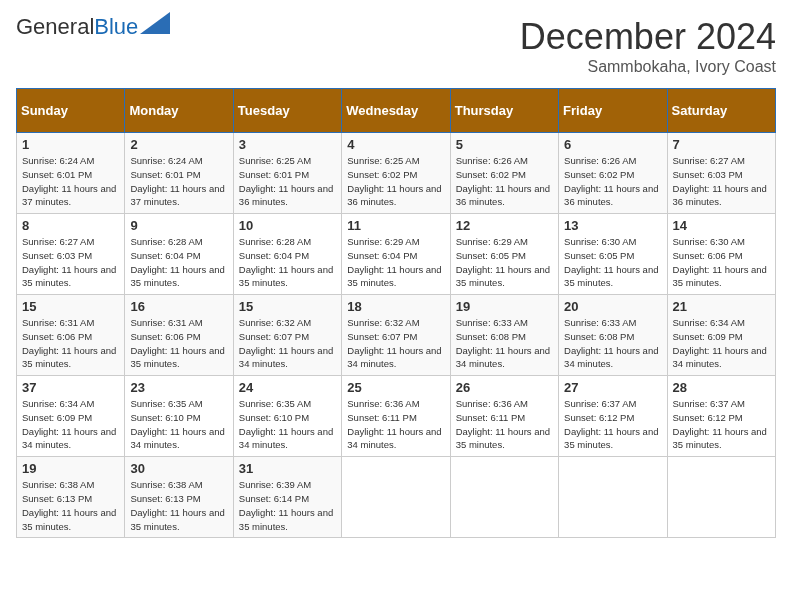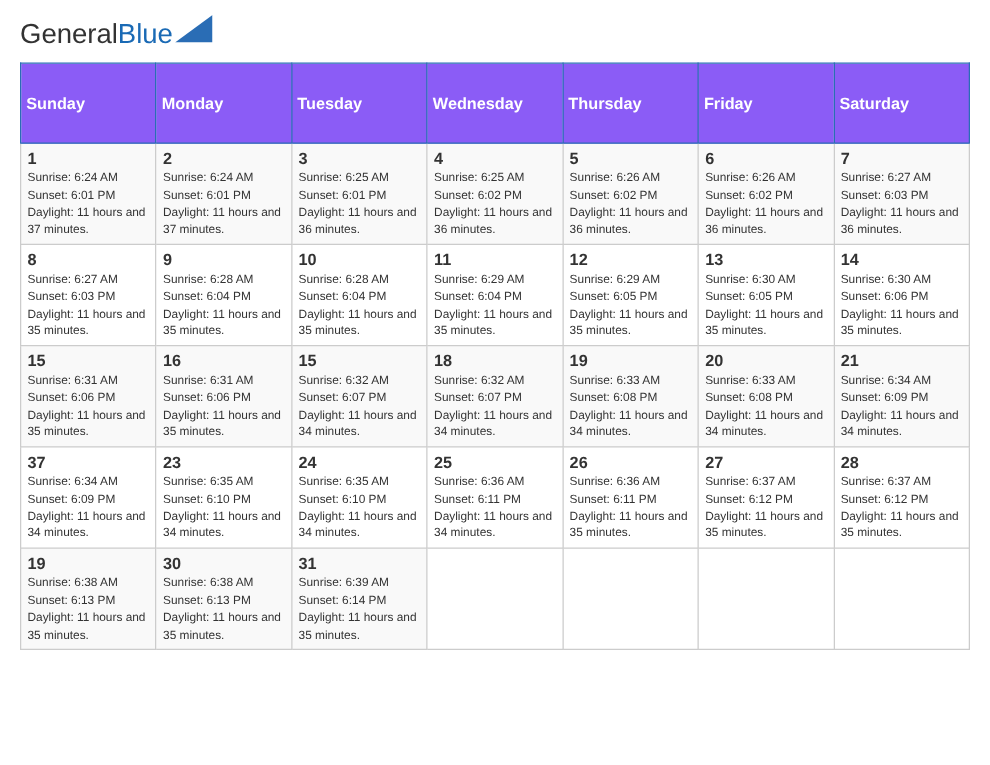--- a/index.html
+++ b/index.html
@@ -39,25 +39,25 @@
     .location-title {
       font-size: 16px;
       color: #555;
     }
     table {
       width: 100%;
       border-collapse: collapse;
       table-layout: fixed;
     }
     thead tr th {
-      background: #8b5cf6;
+      background: #a16207;
       color: #fff;
       font-size: 13px;
       font-weight: bold;
-      padding: 24px 4px;
+      padding: 14px 4px;
       text-align: left;
       border: 1px solid #2a6db5;
     }
     tbody tr td {
       border: 1px solid #ccc;
       vertical-align: top;
       padding: 4px 5px;
       font-size: 10px;
       color: #333;
       height: 80px;
@@ -88,20 +88,24 @@
   <div class="logo">
     <div style="display:flex;align-items:center;">
       <span class="logo-text">
         <span>General</span><span class="blue">Blue</span>
       </span>
       <svg width="30" height="22" viewBox="0 0 30 22" style="margin-left:2px;margin-top:-8px;">
         <polygon points="0,22 30,0 30,22" fill="#2a6db5"></polygon>
       </svg>
     </div>
   </div>
+  <div class="title-area">
+    <div class="month-title">December 2024</div>
+    <div class="location-title">Sammbokaha, Ivory Coast</div>
+  </div>
 </div>
 
 <table>
   <thead>
     <tr id="weekday-header">
     <th>Sunday</th>
         <th>Monday</th>
         <th>Tuesday</th>
         <th>Wednesday</th>
         <th>Thursday</th>

